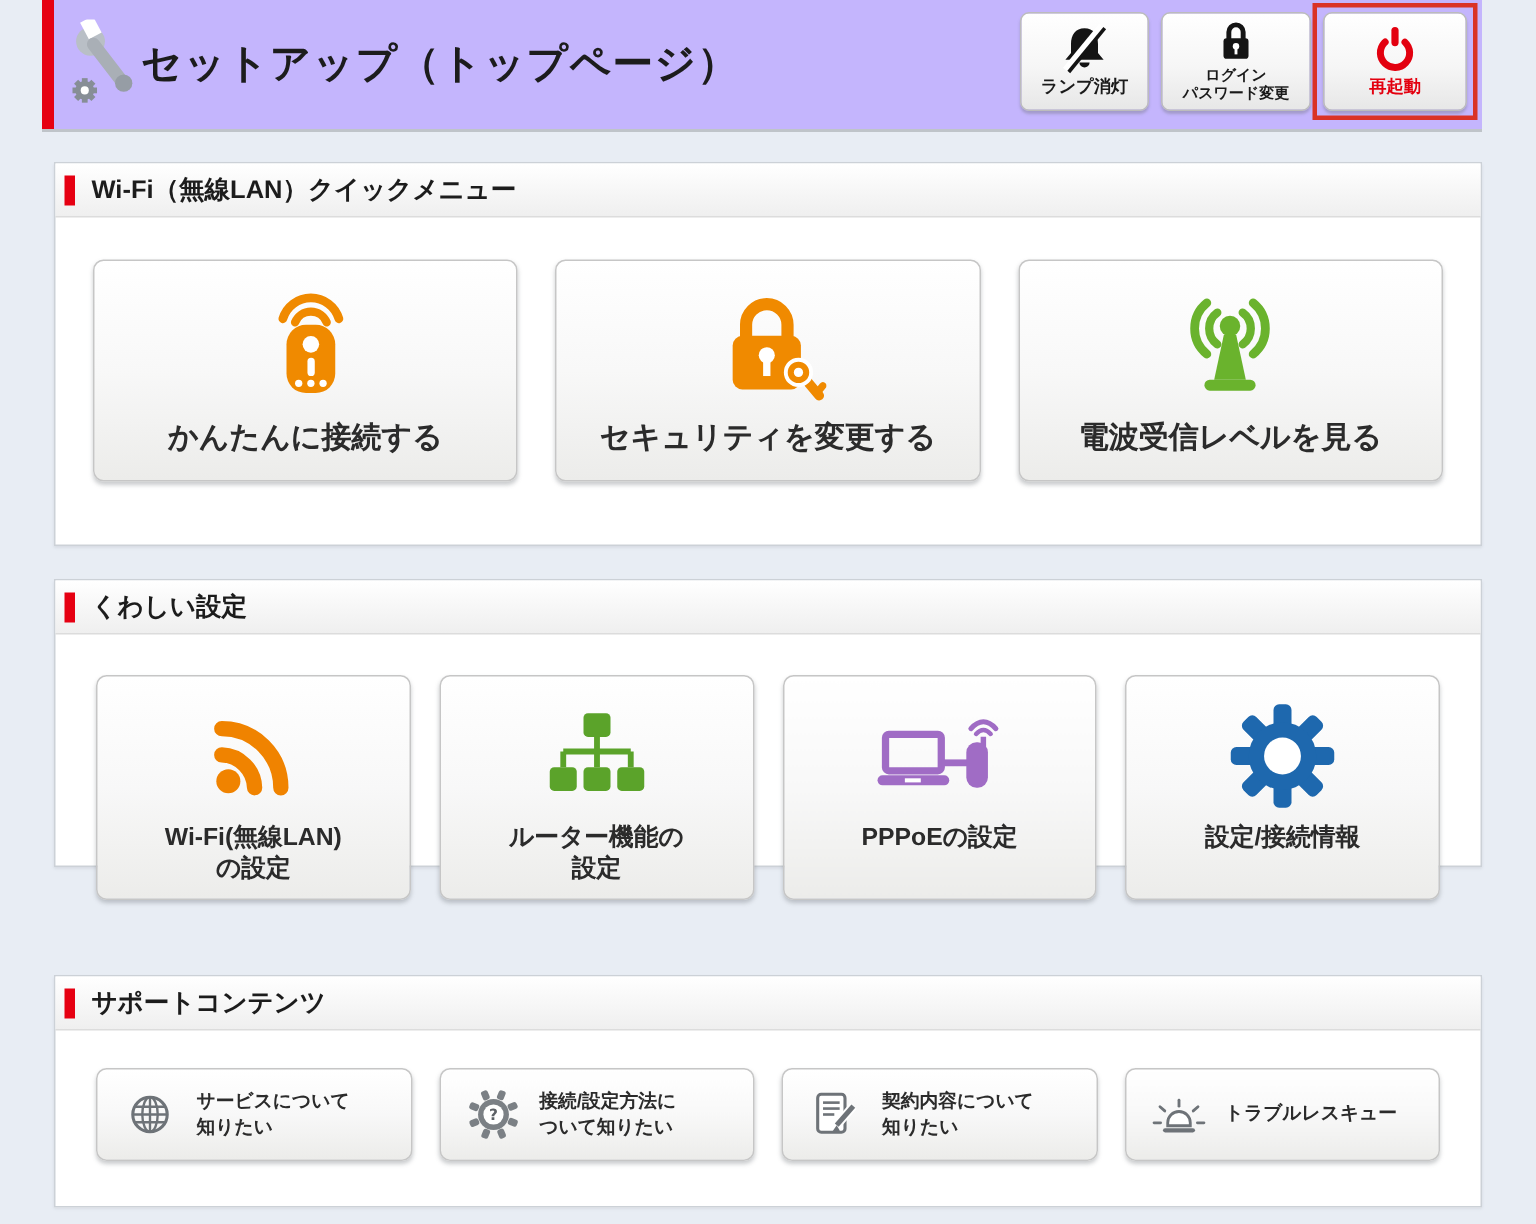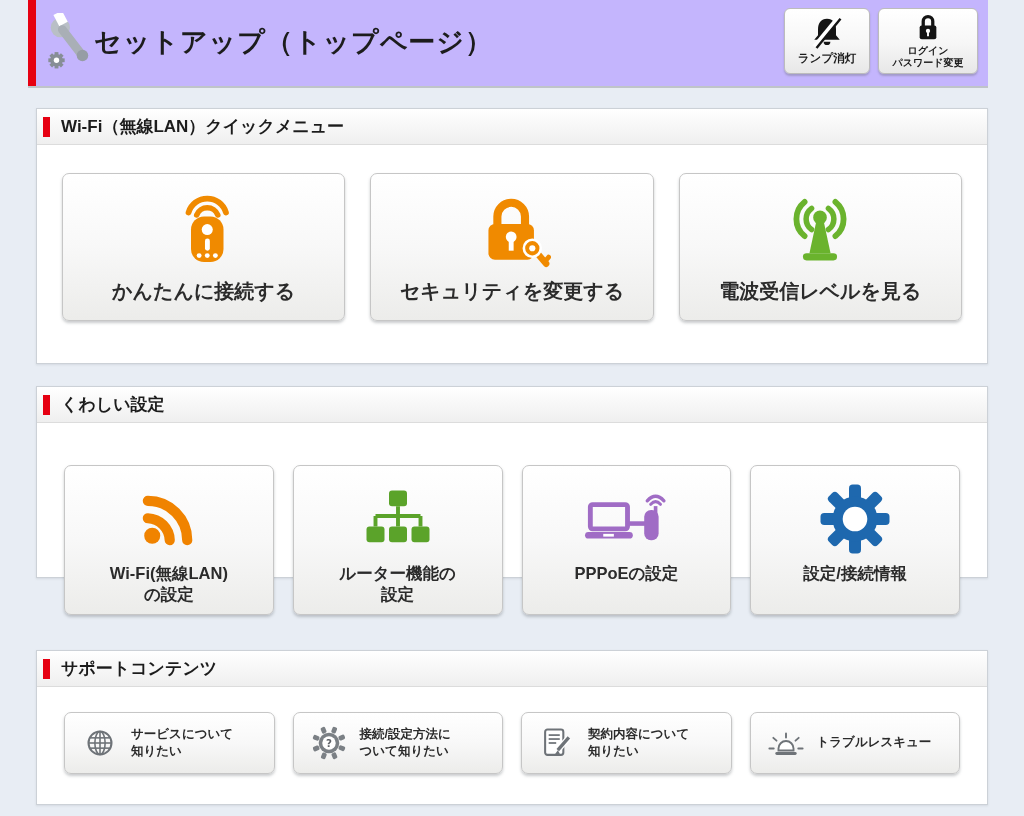--- a/index.html
+++ b/index.html
@@ -44,21 +44,21 @@
     box-shadow:0 2px 3px rgba(100,106,112,.35);cursor:pointer;
   }
 
   .s1{top:108px;height:256px;}
   .s1 .sec-body{display:flex;gap:25px;padding:28px 25px 0;text-align:right;}
   .big-btn{flex:1;height:148px;display:flex;flex-direction:column;align-items:center;padding-top:12px;}
   .big-btn .icon-area{height:92px;display:flex;align-items:center;justify-content:center;}
   .big-btn .lbl{font-size:20px;font-weight:bold;color:#2b2b2b;white-space:nowrap;}
 
   .s2{top:386px;height:192px;}
-  .s2 .sec-body{display:flex;gap:19px;padding:27px 27px 0;margin-top:15px;}
+  .s2 .sec-body{display:flex;gap:19px;padding:27px 27px 0;}
   .mid-btn{flex:1;height:150px;display:flex;flex-direction:column;align-items:center;padding-top:9px;}
   .mid-btn .icon-area{height:88px;display:flex;align-items:center;justify-content:center;}
   .mid-btn .lbl{font-size:16.5px;font-weight:bold;color:#2b2b2b;text-align:center;line-height:1.3;}
 
   .s3{top:650px;height:155px;}
   .s3 .sec-body{display:flex;gap:18px;padding:25px 27px 0;}
   .sup-btn{flex:1;height:62px;display:flex;align-items:center;gap:12px;padding-left:16px;}
   .sup-btn .lbl{font-size:12.5px;font-weight:bold;color:#2b2b2b;line-height:1.4;text-align:left;}
   .lbl span{display:block;}
 </style>
@@ -108,20 +108,30 @@
         <circle cx="24" cy="30" r="3.6" fill="#ffffff"></circle>
         <rect x="22.4" y="32" width="3.2" height="7" fill="#ffffff"></rect>
       </svg>
       <div class="lbl dark-text">
         <span>ログイン</span>
         <span>パスワード変更</span>
       </div>
     </div>
 
 
+    <div class="annot-wrap">
+      <div class="action-btn w-reboot">
+        <svg width="36" height="36" viewBox="0 0 48 48">
+          <circle cx="24" cy="27" r="13" fill="none" stroke="#e3000f" stroke-width="6.2" stroke-dasharray="62 20" stroke-linecap="round" transform="rotate(-47 24 27)"></circle>
+          <rect x="20.8" y="4" width="6.4" height="17" rx="3.2" fill="#e3000f"></rect>
+        </svg>
+        <div class="lbl red-text">再起動</div>
+      </div>
+      <div class="annot-box"></div>
+    </div>
 
   </div>
 </div>
 
 <div class="section s1">
   <div class="sec-head">
     <div class="sec-mark"></div>
     <div class="sec-title">Wi-Fi（無線LAN）クイックメニュー</div>
   </div>
   <div class="sec-body">

